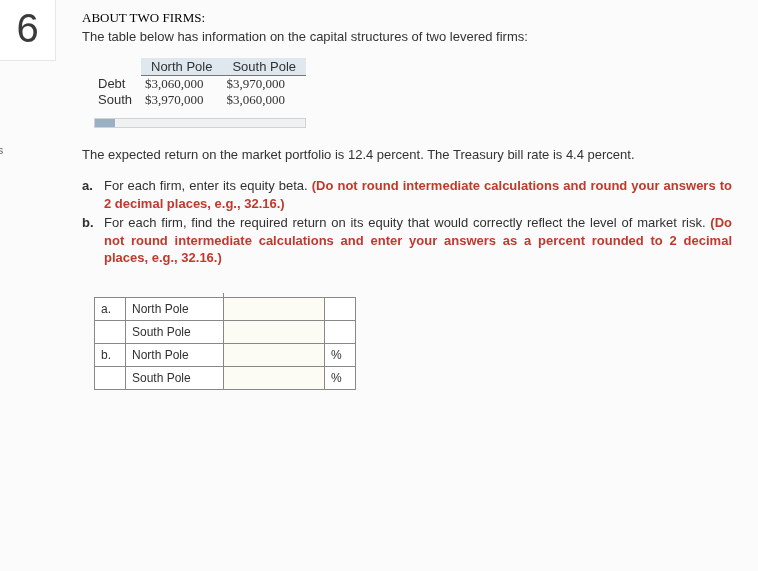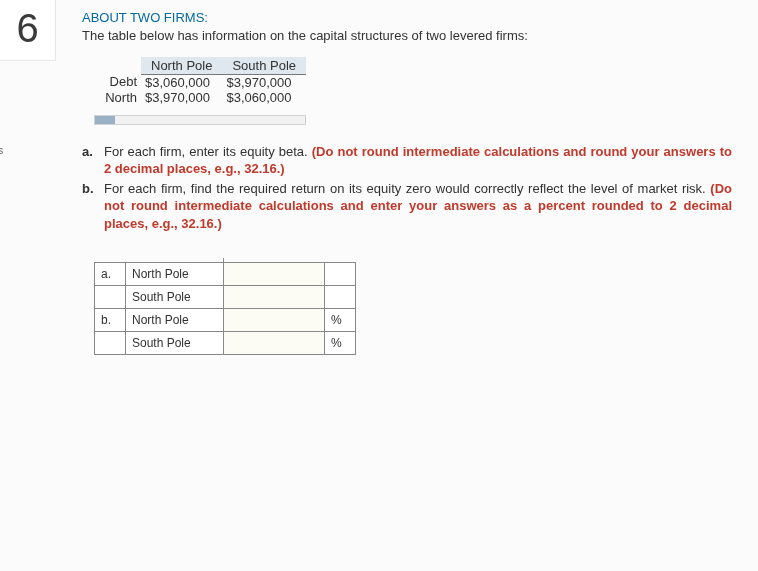--- a/index.html
+++ b/index.html
@@ -44,22 +44,23 @@
     color: #666;
   }
   .content {
     position: absolute;
     left: 82px;
     top: 10px;
     width: 650px;
   }
   .heading1 {
     font-size: 13px;
-    color: #0369a1;
+    color: #000000;
     margin: 0 0 2px 0;
+    font-family: Liberation Serif, serif;
   }
   .para {
     font-size: 13px;
     color: #333;
     margin: 0 0 14px 0;
     line-height: 1.35;
     text-align: justify;
   }
   .intro-para {
     margin-bottom: 12px;
@@ -73,26 +74,26 @@
     width: 45px;
   }
   .data-table th.colhead {
     font-weight: 400;
     background: #dfe8ee;
     padding: 1px 10px;
     border-bottom: 1px solid #777;
     text-align: center;
   }
   .data-table td.rowlabel {
-    text-align: right;
     padding: 0 4px;
   }
   .data-table td.val {
     text-align: left;
     padding: 0 4px;
+    font-family: Liberation Serif, serif;
   }
   .scroll-stub {
     margin: 0 0 18px 12px;
     width: 210px;
     height: 8px;
     border: 1px solid #cfd3d6;
     background: linear-gradient(to right, #9ab0c4 0 20px, #f1f1f1 20px 100%);
   }
   .red {
     color: #c0392b;
@@ -180,41 +181,42 @@
         <th class="blank"></th>
         <th class="colhead">North Pole</th>
         <th class="colhead">South Pole</th>
       </tr>
       <tr>
         <td class="rowlabel">Debt</td>
         <td class="val">$3,060,000</td>
         <td class="val">$3,970,000</td>
       </tr>
       <tr>
-        <td class="rowlabel">North</td>
+        <td class="rowlabel">South</td>
         <td class="val">$3,970,000</td>
         <td class="val">$3,060,000</td>
       </tr>
     </tbody>
       </table>
 
     <div class="scroll-stub"></div>
 
 
+    <p class="para">The expected return on the market portfolio is 12.4 percent. The Treasury bill rate is 4.4 percent.</p>
 
     <div class="qrow">
       <div class="label">a.</div>
       <div class="text">
         <span>For each firm, enter its equity beta. </span><span class="red">(Do not round intermediate calculations and round your answers to 2 decimal places, e.g., 32.16.)</span>
       </div>
     </div>
     <div class="qrow">
       <div class="label">b.</div>
       <div class="text">
-        <span>For each firm, find the required return on its equity zero would correctly reflect the level of market risk. </span><span class="red">(Do not round intermediate calculations and enter your answers as a percent rounded to 2 decimal places, e.g., 32.16.)</span>
+        <span>For each firm, find the required return on its equity that would correctly reflect the level of market risk. </span><span class="red">(Do not round intermediate calculations and enter your answers as a percent rounded to 2 decimal places, e.g., 32.16.)</span>
       </div>
     </div>
 
     <table class="answer-table">
       <tbody>
           <tr>
         <td class="part">a.</td>
         <td class="name">North Pole</td>
         <td class="inputcell"><input type="text" style=""></td>
         <td class="unit"></td>

